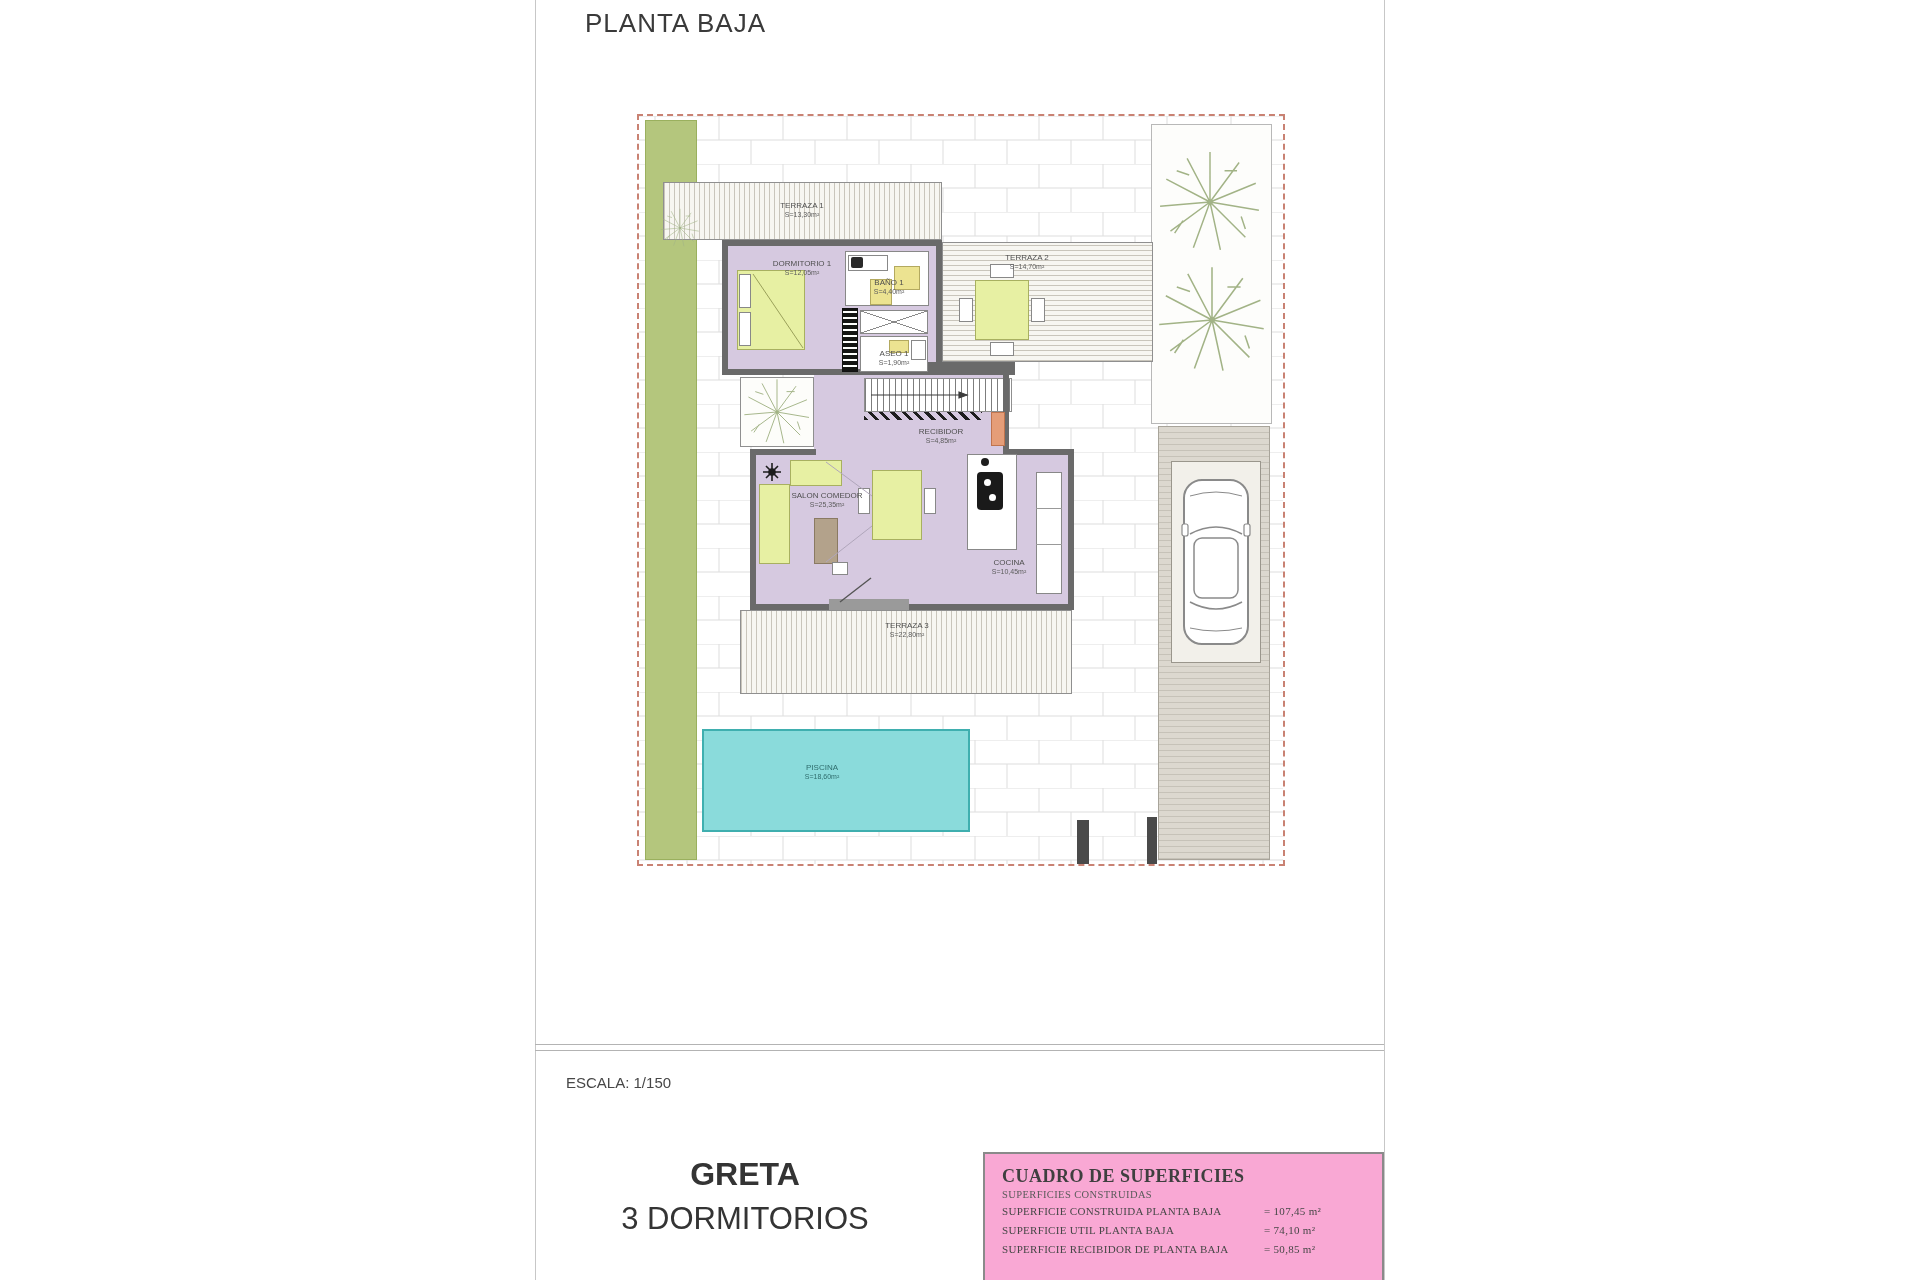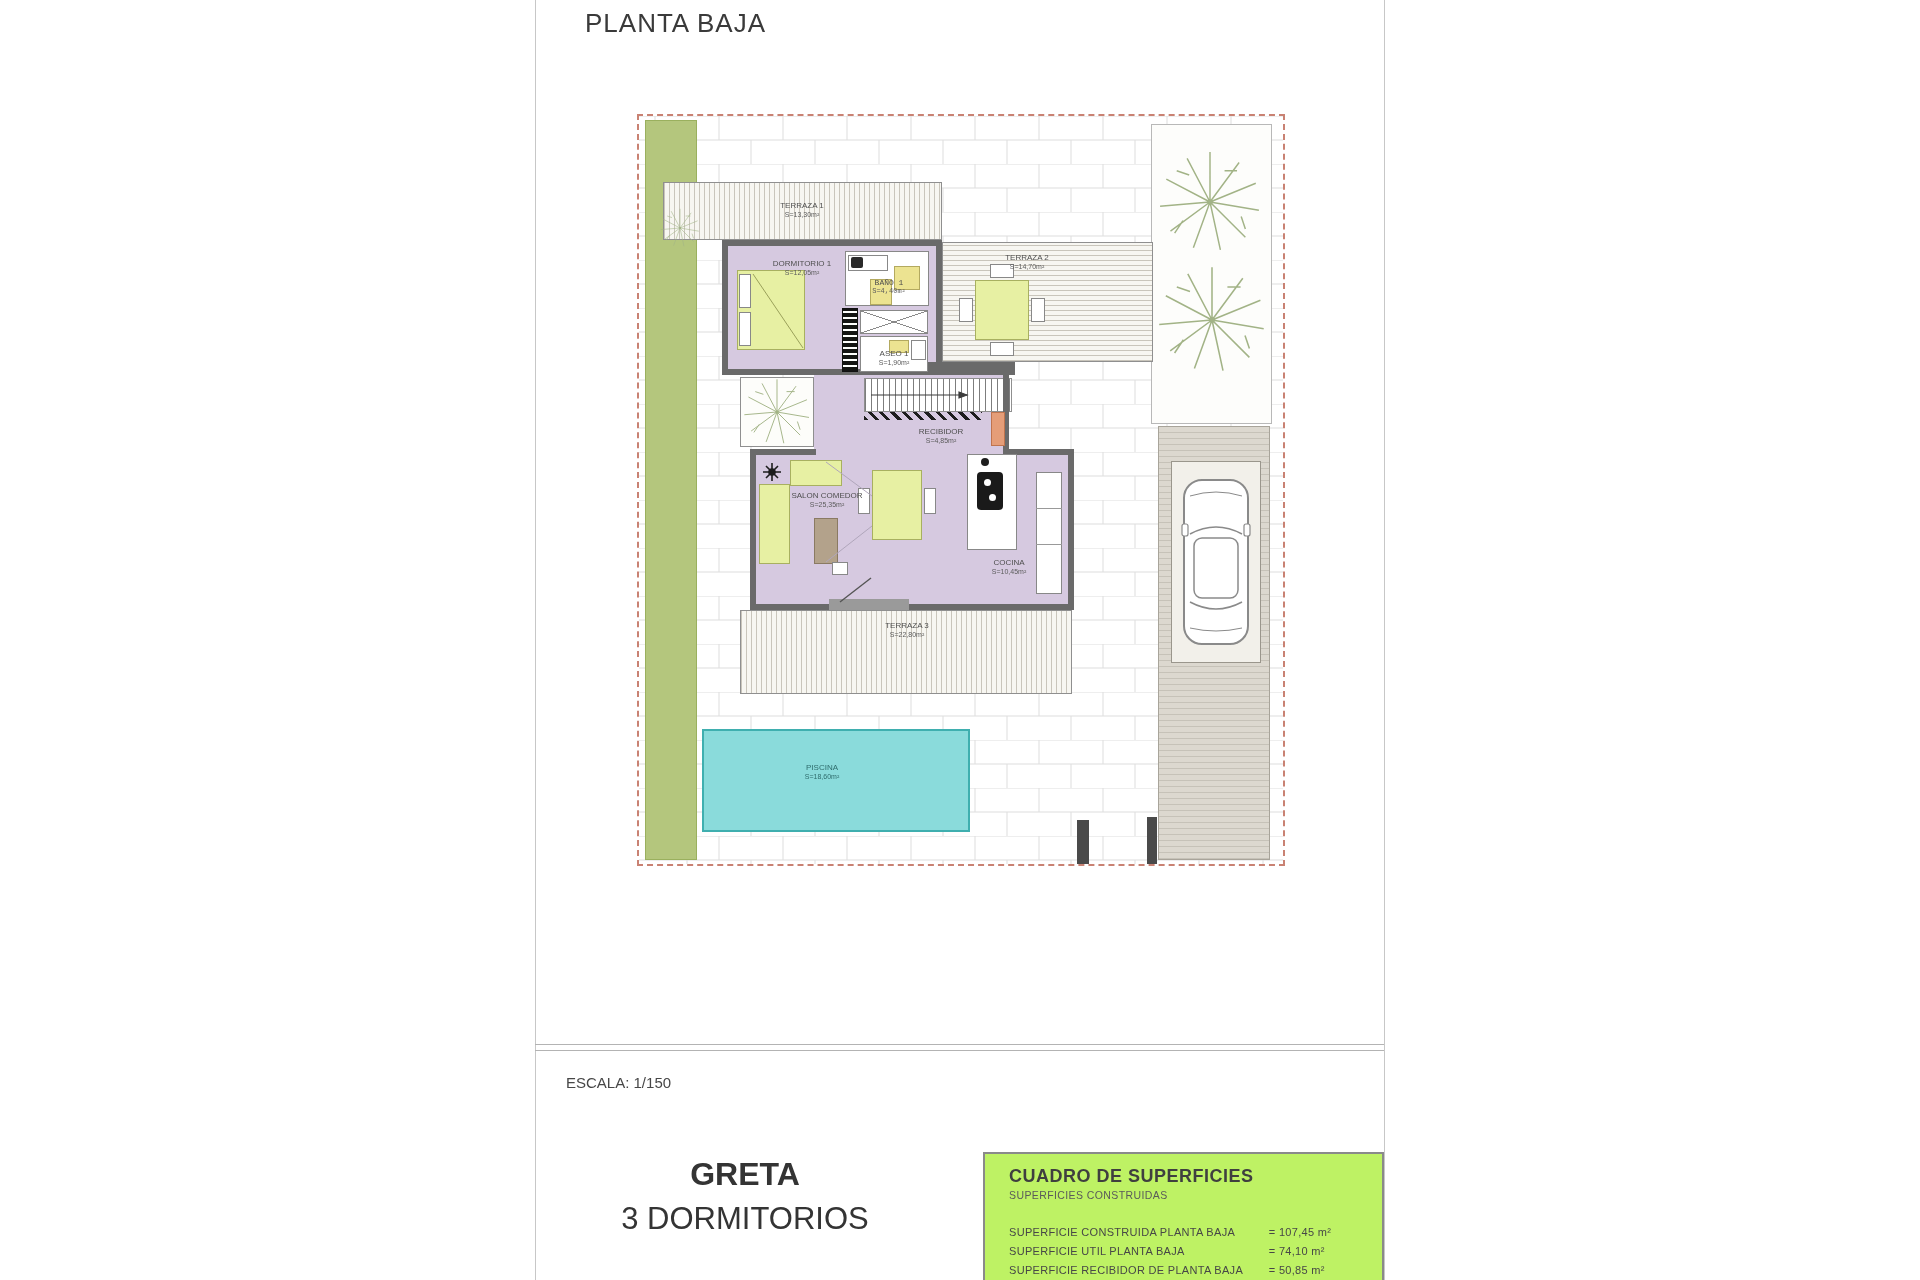--- a/index.html
+++ b/index.html
@@ -7,25 +7,25 @@
           font-family:"Liberation Sans", sans-serif;overflow:hidden;}
   .abs{position:absolute;}
   .vline{position:absolute;width:1px;background:#c7c7c7;top:0;height:1280px;}
   .hline{position:absolute;height:1px;background:#b3b3b3;}
   .page-title{position:absolute;font-size:26px;color:#3a3a3a;letter-spacing:1px;}
   .scale-label{position:absolute;font-size:15px;color:#474747;}
   .model-block{position:absolute;text-align:center;color:#343434;}
   .model-line1{font-size:30px;}
   .model-line2{font-size:32px;font-weight:bold;margin-top:8px;}
   .model-line3{font-size:31px;margin-top:8px;}
-  .cuadro{position:absolute;border:2px solid #8a8a8a;border-bottom:none;background:#bef264;
-          box-sizing:border-box;padding:12px 14px 0 24px;}
+  .cuadro{position:absolute;border:2px solid #8a8a8a;border-bottom:none;background:#f9a8d4;
+          box-sizing:border-box;padding:12px 14px 0 17px;font-family:Liberation Serif, serif;}
   .cuadro-title{font-size:18px;font-weight:bold;color:#3f3f3f;letter-spacing:.5px;}
   .cuadro-sub{font-size:10.5px;color:#5a5a5a;margin-top:2px;letter-spacing:.4px;}
-  .cuadro-rows{margin-top:22px;}
+  .cuadro-rows{margin-top:2px;}
   .cuadro-row{display:flex;font-size:11px;color:#474747;line-height:19px;letter-spacing:.3px;}
   .cuadro-row .lbl{width:262px;}
   .cuadro-row .val{width:100px;}
   
   .plan{position:absolute;left:637px;top:114px;width:644px;height:748px;
         border:2px dashed #c98273;box-sizing:content-box;}
   .paving-svg{position:absolute;left:0;top:0;z-index:0;}
   .green-strip{position:absolute;background:#b4c67d;border:1px solid #9ab05e;box-sizing:border-box;z-index:1;}
   .tree-box{position:absolute;background:#fdfdfb;border:1px solid #b8b8b8;box-sizing:border-box;z-index:1;}
   .driveway{position:absolute;background:repeating-linear-gradient(0deg,#c6c2b8 0 1px,transparent 1px 6px),#dcd8cf;
@@ -202,21 +202,21 @@
     </svg>
 
     <div class="rlabel" style="left:118px;top:86px;width:90px;">
       <span>TERRAZA 1</span>
       <span class="area">S=13,30m²</span>
     </div>
     <div class="rlabel" style="left:118px;top:144px;width:90px;">
       <span>DORMITORIO 1</span>
       <span class="area">S=12,05m²</span>
     </div>
-    <div class="rlabel" style="left:218px;top:163px;width:64px;font-family:Liberation Mono, monospace;">
+    <div class="rlabel" style="left:218px;top:163px;width:64px;">
       <span>BAÑO 1</span>
       <span class="area">S=4,40m²</span>
     </div>
     <div class="rlabel" style="left:353px;top:138px;width:70px;">
       <span>TERRAZA 2</span>
       <span class="area">S=14,70m²</span>
     </div>
     <div class="rlabel" style="left:223px;top:234px;width:64px;">
       <span>ASEO 1</span>
       <span class="area">S=1,90m²</span>

